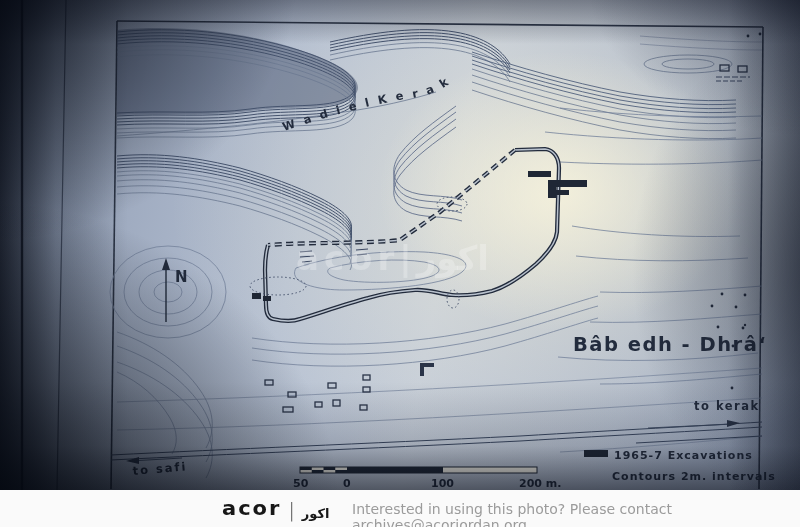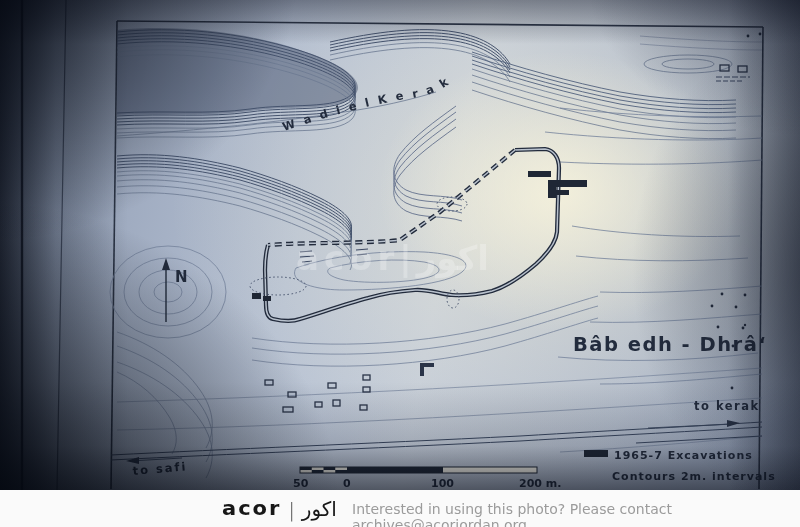--- a/index.html
+++ b/index.html
@@ -22,21 +22,21 @@
       linear-gradient(270deg,rgba(10,15,28,.5),rgba(10,15,28,0) 9%),
       linear-gradient(180deg,rgba(12,16,30,.42),rgba(12,16,30,0) 9%),
       linear-gradient(0deg,rgba(6,10,20,.6),rgba(6,10,20,.18) 9%,rgba(6,10,20,0) 22%);}
   .watermark{position:absolute;left:296px;top:238px;width:300px;color:rgba(255,255,255,.26);
     font-size:34px;font-weight:bold;letter-spacing:5px;pointer-events:none;}
   
   .footer{position:absolute;left:0;top:490px;width:800px;height:37px;background:#fafafa;}
   .footer-logo{position:absolute;left:222px;top:6px;height:25px;display:flex;align-items:flex-end;gap:7px;}
   .logo-latin{font-size:21px;font-weight:800;letter-spacing:2px;color:#171717;transform:scaleY(.92);}
   .logo-divider{font-size:19px;color:#444;font-weight:300;}
-  .logo-arabic{font-size:20px;font-weight:normal;color:#171717;}
+  .logo-arabic{font-size:13px;font-weight:bold;color:#171717;}
   .footer-caption{position:absolute;left:352px;top:11px;font-size:14px;color:#9b9b9b;letter-spacing:0;}
   
   text{fill:#232c3d;}
   .lbl{font-family:"DejaVu Sans","Liberation Sans",sans-serif;font-weight:bold;}
 </style>
 </head>
 <body>
 
 <div class="stage">
   <div class="photo">

